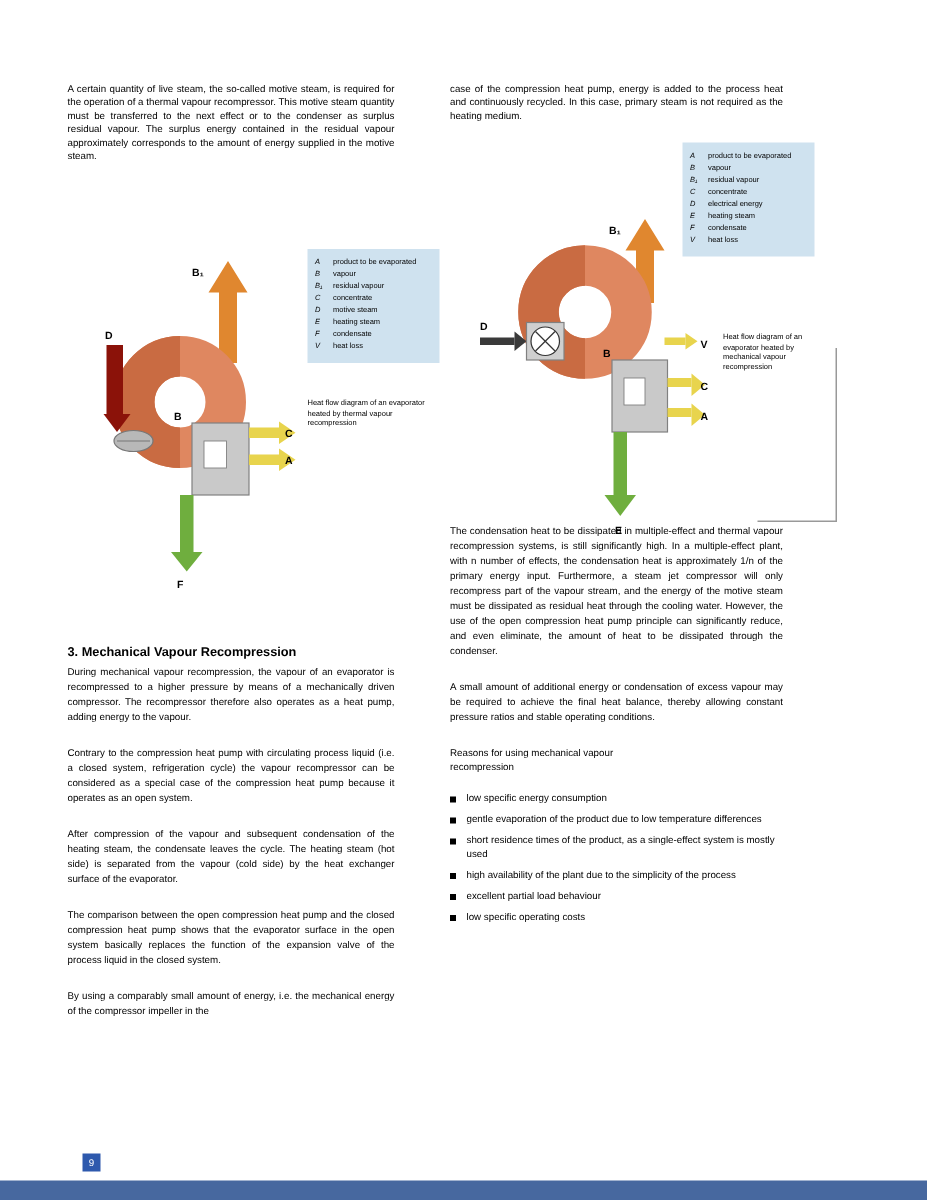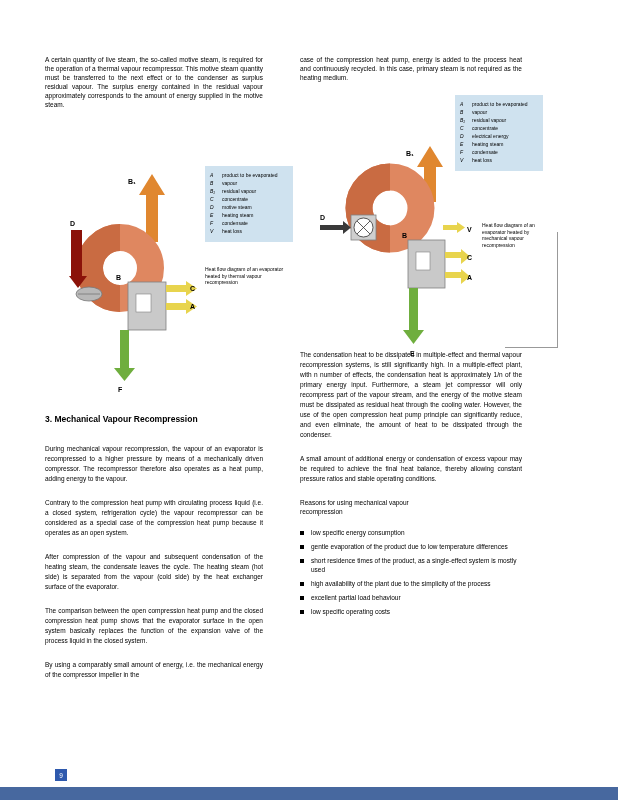--- a/index.html
+++ b/index.html
@@ -179,21 +179,21 @@
     <rect x="62" y="162" width="9" height="38" fill="#6fae3e"></rect>
     <polygon points="56,200 77,200 66.5,213" fill="#6fae3e"></polygon>
     <text x="70" y="16">B₁</text>
     <text x="12" y="58">D</text>
     <text x="58" y="112">B</text>
     <text x="132" y="123">C</text>
     <text x="132" y="141">A</text>
     <text x="60" y="224">F</text>
   </svg>
 
-  <div class="abs h1" style="left:45px; top:414px;">3. Mechanical Vapour Recompression</div>
+  <div class="abs h1" style="left:45px; top:429px;">3. Mechanical Vapour Recompression</div>
 
   <div class="abs body-text" style="left:45px; top:444px; width:218px;">
 
   <p>During mechanical vapour recompression, the vapour of an evaporator is recompressed to a higher pressure by means of a mechanically driven compressor. The recompressor therefore also operates as a heat pump, adding energy to the vapour.</p>
       <p>Contrary to the compression heat pump with circulating process liquid (i.e. a closed system, refrigeration cycle) the vapour recompressor can be considered as a special case of the compression heat pump because it operates as an open system.</p>
       <p>After compression of the vapour and subsequent condensation of the heating steam, the condensate leaves the cycle. The heating steam (hot side) is separated from the vapour (cold side) by the heat exchanger surface of the evaporator.</p>
       <p>The comparison between the open compression heat pump and the closed compression heat pump shows that the evaporator surface in the open system basically replaces the function of the expansion valve of the process liquid in the closed system.</p>
       <p>By using a comparably small amount of energy, i.e. the mechanical energy of the compressor impeller in the</p>
     </div>
 

